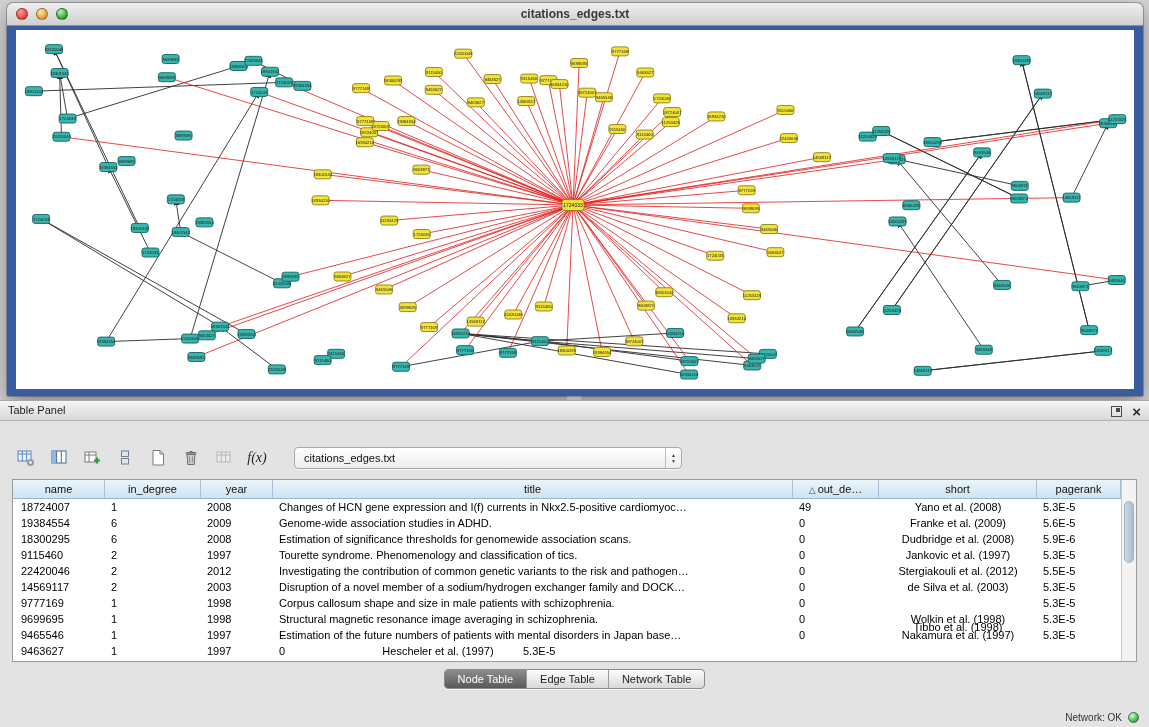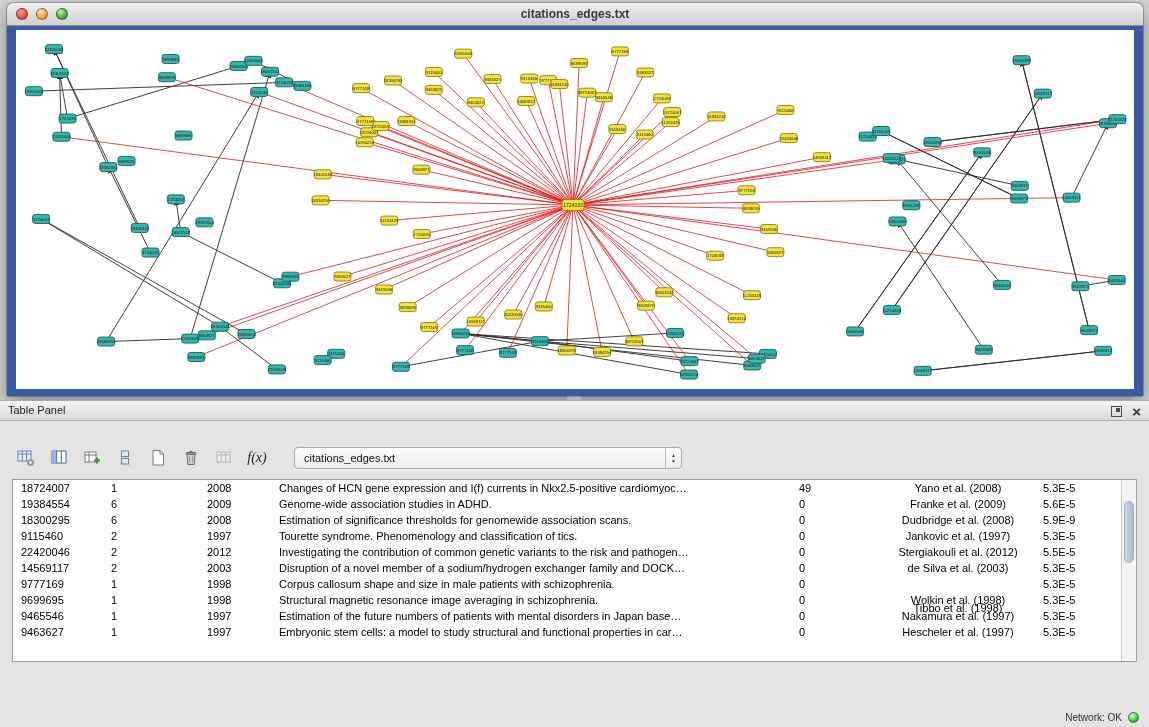--- a/index.html
+++ b/index.html
@@ -589,20 +589,29 @@
         <span class="combo-label">citations_edges.txt</span>
         <span class="combo-arrows">
             <span>▲</span>
             <span>▼</span>
           </span>
       </div>
     </div>
 
     <div class="table">
       <div class="table-inner">
+        <div class="thead">
+            <div class="th" style="width: 92px;"><span>name</span></div>
+            <div class="th" style="width: 96px;"><span>in_degree</span></div>
+            <div class="th" style="width: 72px;"><span>year</span></div>
+            <div class="th" style="flex: 1 1 0%;"><span>title</span></div>
+            <div class="th" style="width: 86px;"><span class="sort">△</span><span>out_de…</span></div>
+            <div class="th" style="width: 158px;"><span>short</span></div>
+            <div class="th" style="width: 84px;"><span>pagerank</span></div>
+          </div>
         <div class="tbody">
             <div class="tr">
               <div class="td col-name" style="width: 92px;">18724007</div>
               <div class="td col-in_degree" style="width: 96px;">1</div>
               <div class="td col-year" style="width: 72px;">2008</div>
               <div class="td col-title" style="flex: 1 1 0%;">Changes of HCN gene expression and I(f) currents in Nkx2.5-positive cardiomyoc…</div>
               <div class="td col-out_degree" style="width: 86px;">49</div>
               <div class="td col-short" style="width: 158px;">Yano et al. (2008)</div>
               <div class="td col-pagerank" style="width: 84px;">5.3E-5</div>
             </div>
@@ -615,21 +624,21 @@
               <div class="td col-short" style="width: 158px;">Franke et al. (2009)</div>
               <div class="td col-pagerank" style="width: 84px;">5.6E-5</div>
             </div>
             <div class="tr">
               <div class="td col-name" style="width: 92px;">18300295</div>
               <div class="td col-in_degree" style="width: 96px;">6</div>
               <div class="td col-year" style="width: 72px;">2008</div>
               <div class="td col-title" style="flex: 1 1 0%;">Estimation of significance thresholds for genomewide association scans.</div>
               <div class="td col-out_degree" style="width: 86px;">0</div>
               <div class="td col-short" style="width: 158px;">Dudbridge et al. (2008)</div>
-              <div class="td col-pagerank" style="width: 84px;">5.9E-9</div>
+              <div class="td col-pagerank" style="width: 84px;">5.9E-6</div>
             </div>
             <div class="tr">
               <div class="td col-name" style="width: 92px;">9115460</div>
               <div class="td col-in_degree" style="width: 96px;">2</div>
               <div class="td col-year" style="width: 72px;">1997</div>
               <div class="td col-title" style="flex: 1 1 0%;">Tourette syndrome. Phenomenology and classification of tics.</div>
               <div class="td col-out_degree" style="width: 86px;">0</div>
               <div class="td col-short" style="width: 158px;">Jankovic et al. (1997)</div>
               <div class="td col-pagerank" style="width: 84px;">5.3E-5</div>
             </div>
@@ -675,31 +684,37 @@
               <div class="td col-year" style="width: 72px;">1997</div>
               <div class="td col-title" style="flex: 1 1 0%;">Estimation of the future numbers of patients with mental disorders in Japan base…</div>
               <div class="td col-out_degree" style="width: 86px;">0</div>
               <div class="td col-short" style="width: 158px;">Nakamura et al. (1997)</div>
               <div class="td col-pagerank" style="width: 84px;">5.3E-5</div>
             </div>
             <div class="tr">
               <div class="td col-name" style="width: 92px;">9463627</div>
               <div class="td col-in_degree" style="width: 96px;">1</div>
               <div class="td col-year" style="width: 72px;">1997</div>
-              <div class="td col-title" style="flex: 1 1 0%;">Embryonic stem cells: a model to study structural and functional properties in car…</div>
               <div class="td col-out_degree" style="width: 86px;">0</div>
               <div class="td col-short" style="width: 158px;">Hescheler et al. (1997)</div>
               <div class="td col-pagerank" style="width: 84px;">5.3E-5</div>
             </div>
           </div>
       </div>
       <div class="vscroll">
         <div class="thumb"></div>
       </div>
     </div>
 
+    <div class="tabbar">
+      <div class="tabs">
+          <div class="tab active">Node Table</div>
+          <div class="tab">Edge Table</div>
+          <div class="tab">Network Table</div>
+        </div>
+    </div>
 
     <div class="statusbar">
       <span>Network: OK</span>
       <span class="led"></span>
     </div>
   </div>
 </div>
 
 </body></html>

